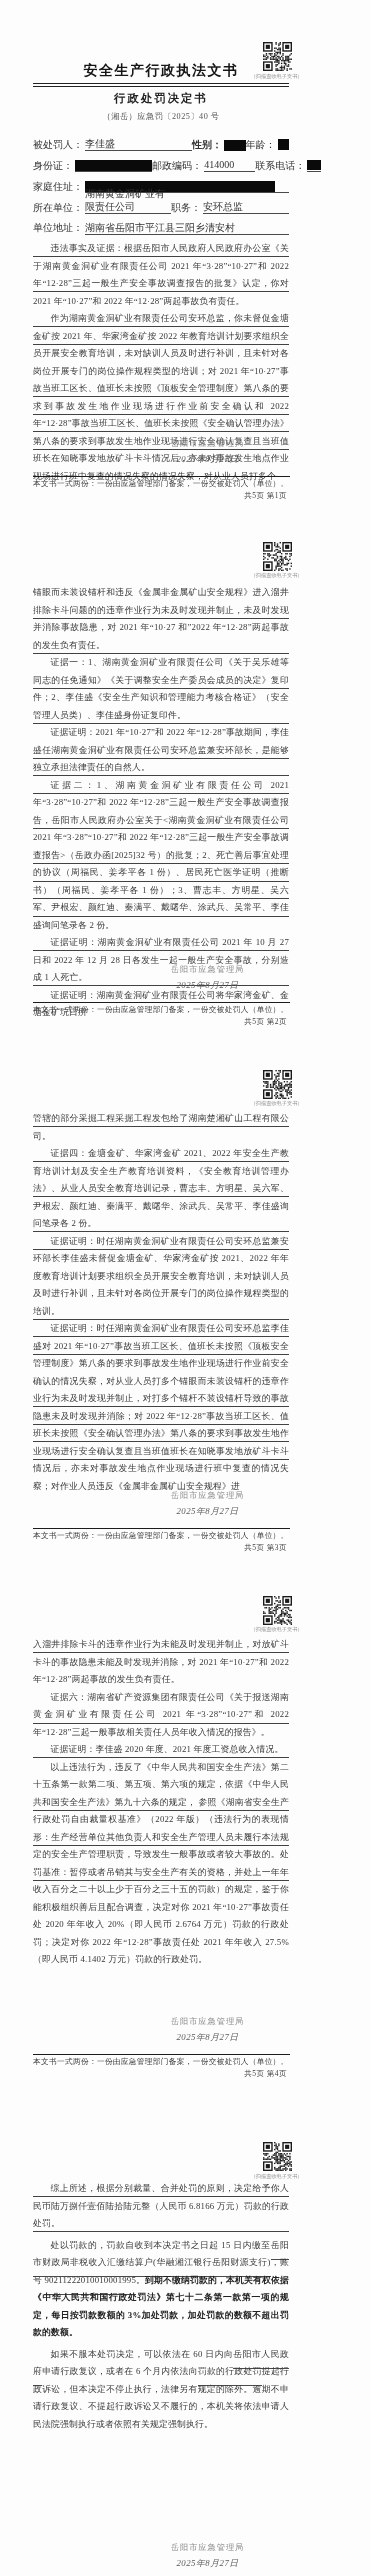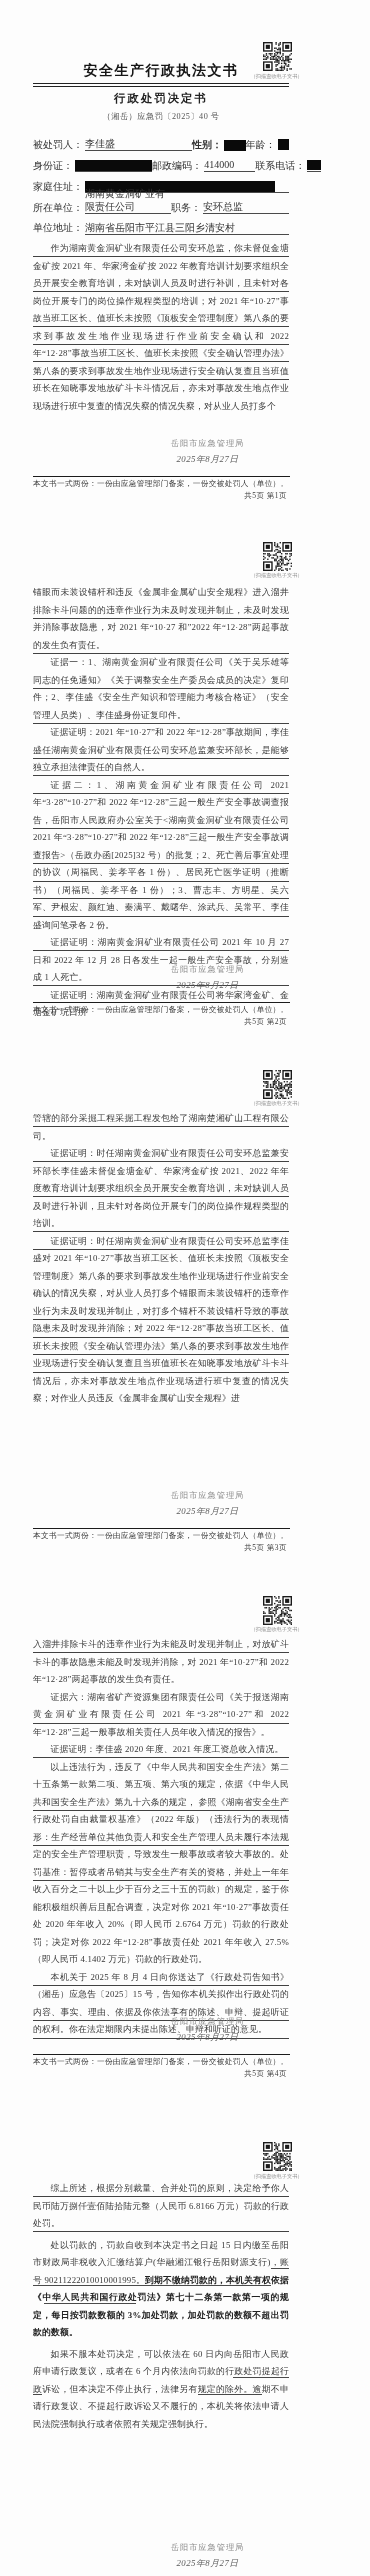--- a/index.html
+++ b/index.html
@@ -35,21 +35,21 @@
   
   .body{margin-top:5.2px;font-size:8.8px;line-height:17.5px;text-align:justify;
         letter-spacing:0.2px;color:#383838;}
   .body p{margin:0;}
   .body p.gap{margin-top:4.1px;}
   .ind{text-indent:2em;}
   .ruled{background-image:repeating-linear-gradient(to bottom,
          transparent 0px,transparent 16.5px,#424242 16.5px,#424242 17px,
          transparent 17px,transparent 17.5px);}
   .b{font-weight:700;color:#222;}
-  .u{border-bottom:0.5px solid #4a4a4a;padding-bottom:18px;}
+  .u{border-bottom:0.5px solid #4a4a4a;padding-bottom:9px;}
   .pg2 .body,.pg3 .body,.pg4 .body{position:absolute;left:33px;right:32px;top:58px;margin:0;}
   .pg5 .body{position:absolute;left:33px;right:32px;top:76px;margin:0;}
   
   .sig{position:absolute;right:62px;width:103px;text-align:center;top:438px;}
   .sig .org{font-size:8.2px;color:#8a8a8a;letter-spacing:1px;}
   .sig .date{font-size:8.8px;color:#5c5c5c;margin-top:5.2px;letter-spacing:0.5px;font-style:italic;}
   
   .footline{position:absolute;left:33px;right:31px;top:476px;border-top:1.3px solid #1c1c1c;}
   .footnote{position:absolute;left:33px;top:479px;font-size:7.7px;color:#3d3d3d;letter-spacing:0.3px;}
   .pagelabel{position:absolute;right:34px;top:491px;font-size:7.5px;color:#3d3d3d;letter-spacing:0.5px;}
@@ -255,20 +255,21 @@
           </span>
         </div>
         <div class="frow">
           <span class="fcell" style="display: inline-flex; flex: 1 1 0%;">
             <span class="flabel">单位地址：</span>
             <span class="fval u-line" style="flex: 1 1 0%;">湖南省岳阳市平江县三阳乡清安村</span>
           </span>
         </div>
       </div>
     <div class="body" id="body1">
+        <p class="para ruled ind"><span>违法事实及证据：根据岳阳市人民政府人民政府办公室《关于湖南黄金洞矿业有限责任公司 2021 年“3·28”“10·27”和 2022 年“12·28”三起一般生产安全事故调查报告的批复》认定，你对 2021 年“10·27”和 2022 年“12·28”两起事故负有责任。</span></p>
         <p class="para ruled ind"><span>作为湖南黄金洞矿业有限责任公司安环总监，你未督促金塘金矿按 2021 年、华家湾金矿按 2022 年教育培训计划要求组织全员开展安全教育培训，未对缺训人员及时进行补训，且未针对各岗位开展专门的岗位操作规程类型的培训；对 2021 年“10·27”事故当班工区长、值班长未按照《顶板安全管理制度》第八条的要求到事故发生地作业现场进行作业前安全确认和 2022 年“12·28”事故当班工区长、值班长未按照《安全确认管理办法》第八条的要求到事故发生地作业现场进行安全确认复查且当班值班长在知晓事发地放矿斗卡斗情况后，亦未对事故发生地点作业现场进行班中复查的情况失察的情况失察，对从业人员打多个</span></p>
       </div>
     <div class="sig">
       <div class="org">岳阳市应急管理局</div>
       <div class="date">2025年8月27日</div>
     </div>
     <div class="footline"></div>
     <div class="footnote">本文书一式两份：一份由应急管理部门备案，一份交被处罚人（单位）。</div>
     <div class="pagelabel">共5页  第1页</div>
   </section>
@@ -539,20 +540,21 @@
           <rect x="15" y="1" width="5" height="5" fill="#ffffff"></rect>
           <rect x="16" y="2" width="3" height="3" fill="#1a1a1a"></rect>
           <rect x="0" y="14" width="7" height="7" fill="#1a1a1a"></rect>
           <rect x="1" y="15" width="5" height="5" fill="#ffffff"></rect>
           <rect x="2" y="16" width="3" height="3" fill="#1a1a1a"></rect>
         </svg>
       </div>
     <div class="qrcap">（扫描查收电子文书）</div>
     <div class="body" id="body3">
         <p class="para ruled"><span>管辖的部分采掘工程采掘工程发包给了湖南楚湘矿山工程有限公司。</span></p>
+        <p class="para ruled ind"><span>证据四：金塘金矿、华家湾金矿 2021、2022 年安全生产教育培训计划及安全生产教育培训资料，《安全教育培训管理办法》、从业人员安全教育培训记录，曹志丰、方明星、吴六军、尹根宏、颜红迪、秦满平、戴曙华、涂武兵、吴常平、李佳盛询问笔录各 2 份。</span></p>
         <p class="para ruled ind"><span>证据证明：时任湖南黄金洞矿业有限责任公司安环总监兼安环部长李佳盛未督促金塘金矿、华家湾金矿按 2021、2022 年年度教育培训计划要求组织全员开展安全教育培训，未对缺训人员及时进行补训，且未针对各岗位开展专门的岗位操作规程类型的培训。</span></p>
         <p class="para ruled ind"><span>证据证明：时任湖南黄金洞矿业有限责任公司安环总监李佳盛对 2021 年“10·27”事故当班工区长、值班长未按照《顶板安全管理制度》第八条的要求到事故发生地作业现场进行作业前安全确认的情况失察，对从业人员打多个锚眼而未装设锚杆的违章作业行为未及时发现并制止，对打多个锚杆不装设锚杆导致的事故隐患未及时发现并消除；对 2022 年“12·28”事故当班工区长、值班长未按照《安全确认管理办法》第八条的要求到事故发生地作业现场进行安全确认复查且当班值班长在知晓事发地放矿斗卡斗情况后，亦未对事故发生地点作业现场进行班中复查的情况失察；对作业人员违反《金属非金属矿山安全规程》进</span></p>
       </div>
     <div class="sig">
       <div class="org">岳阳市应急管理局</div>
       <div class="date">2025年8月27日</div>
     </div>
     <div class="footline"></div>
     <div class="footnote">本文书一式两份：一份由应急管理部门备案，一份交被处罚人（单位）。</div>
     <div class="pagelabel">共5页  第3页</div>
@@ -682,21 +684,20 @@
           <rect x="1" y="15" width="5" height="5" fill="#ffffff"></rect>
           <rect x="2" y="16" width="3" height="3" fill="#1a1a1a"></rect>
         </svg>
       </div>
     <div class="qrcap">（扫描查收电子文书）</div>
     <div class="body" id="body4">
         <p class="para ruled"><span>入溜井排除卡斗的违章作业行为未能及时发现并制止，对放矿斗卡斗的事故隐患未能及时发现并消除，对 2021 年“10·27”和 2022 年“12·28”两起事故的发生负有责任。</span></p>
         <p class="para ruled ind"><span>证据六：湖南省矿产资源集团有限责任公司《关于报送湖南黄金洞矿业有限责任公司 2021 年“3·28”“10·27”和 2022 年“12·28”三起一般事故相关责任人员年收入情况的报告》。</span></p>
         <p class="para ruled ind"><span>证据证明：李佳盛 2020 年度、2021 年度工资总收入情况。</span></p>
         <p class="para ruled ind"><span>以上违法行为，违反了《中华人民共和国安全生产法》第二十五条第一款第二项、第五项、第六项的规定，依据《中华人民共和国安全生产法》第九十六条的规定， 参照《湖南省安全生产行政处罚自由裁量权基准》（2022 年版）（违法行为的表现情形：生产经营单位其他负责人和安全生产管理人员未履行本法规定的安全生产管理职责，导致发生一般事故或者较大事故的。处罚基准：暂停或者吊销其与安全生产有关的资格，并处上一年年收入百分之二十以上少于百分之三十五的罚款）的规定，鉴于你能积极组织善后且配合调查，决定对你 2021 年“10·27”事故责任处 2020 年年收入 20%（即人民币 2.6764 万元）罚款的行政处罚；决定对你 2022 年“12·28”事故责任处 2021 年年收入 27.5%（即人民币 4.1402 万元）罚款的行政处罚。</span></p>
-        <p class="para ruled ind"><span>本机关于 2025 年 8 月 4 日向你送达了《行政处罚告知书》（湘岳）应急告〔2025〕15 号，告知你本机关拟作出行政处罚的内容、事实、理由、依据及你依法享有的陈述、申辩、提起听证的权利。你在法定期限内未提出陈述、申辩和听证的意见。</span></p>
       </div>
     <div class="sig">
       <div class="org">岳阳市应急管理局</div>
       <div class="date">2025年8月27日</div>
     </div>
     <div class="footline"></div>
     <div class="footnote">本文书一式两份：一份由应急管理部门备案，一份交被处罚人（单位）。</div>
     <div class="pagelabel">共5页  第4页</div>
   </section>
 

